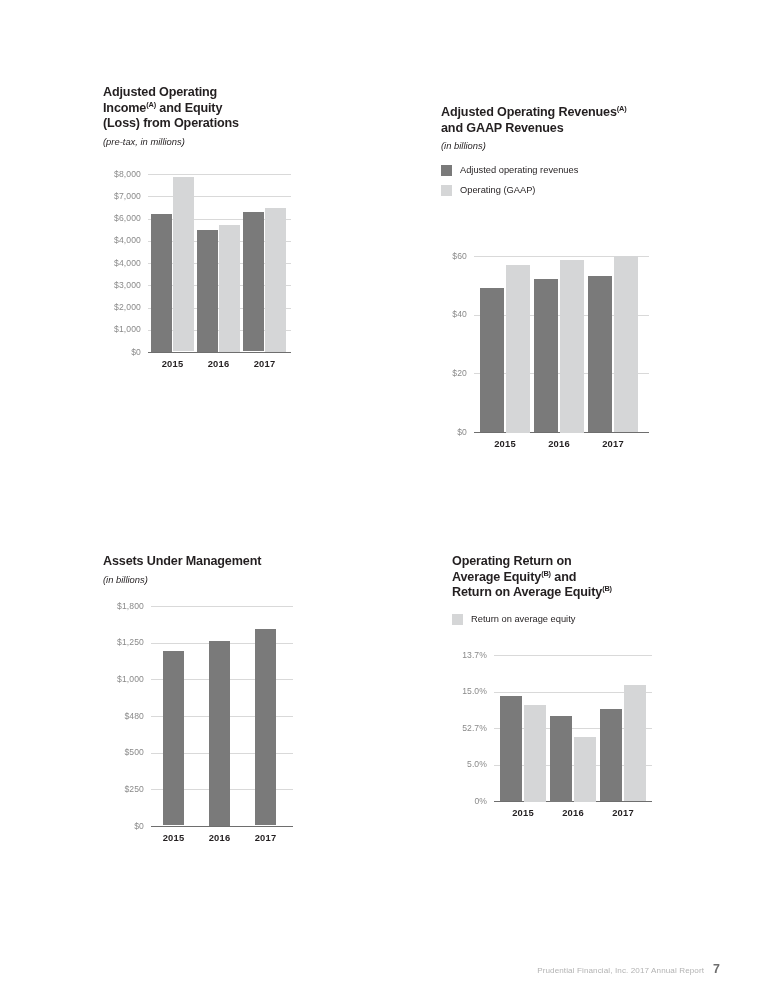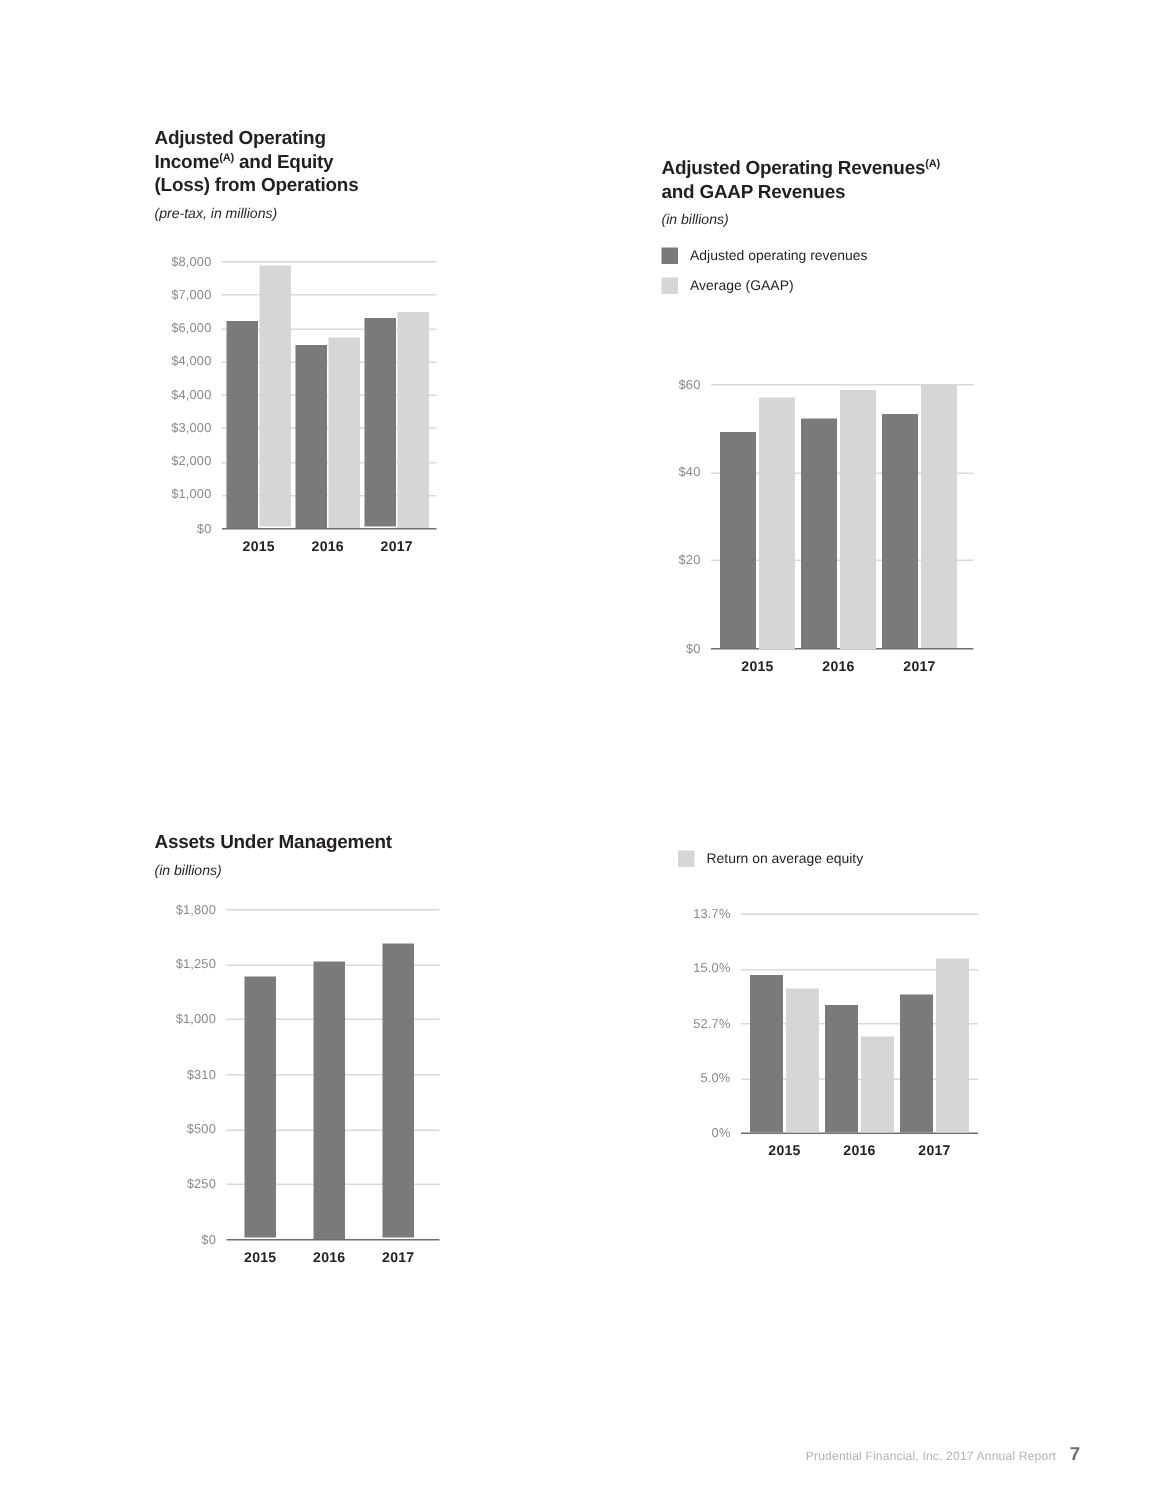--- a/index.html
+++ b/index.html
@@ -180,21 +180,21 @@
       <span>and GAAP Revenues</span>
     </h2>
     <p class="chart-subtitle">(in billions)</p>
     <div class="legend">
       <div class="legend-row">
         <span class="legend-swatch" style="background: rgb(122, 122, 122);"></span>
         <span class="legend-label">Adjusted operating revenues</span>
       </div>
       <div class="legend-row">
         <span class="legend-swatch" style="background: rgb(213, 214, 215);"></span>
-        <span class="legend-label">Average (GAAP)</span>
+        <span class="legend-label">Operating (GAAP)</span>
       </div>
     </div>
     <div class="plot" id="plot-revenues" style="width: 208px; height: 196px; margin-top: 60px;">
         <div class="axis-baseline" style="left: 33px; top: 176px; width: 175px;"></div>
         <div class="ytick" style="left: 0px; width: 26px; top: 171px;">$0</div>
         <div class="gridline" style="left: 33px; top: 117px; width: 175px;"></div>
         <div class="ytick" style="left: 0px; width: 26px; top: 112px;">$20</div>
         <div class="gridline" style="left: 33px; top: 59px; width: 175px;"></div>
         <div class="ytick" style="left: 0px; width: 26px; top: 53px;">$40</div>
         <div class="gridline" style="left: 33px; top: 0px; width: 175px;"></div>
@@ -217,37 +217,42 @@
     </h2>
     <p class="chart-subtitle">(in billions)</p>
     <div class="plot" id="plot-aum" style="width: 190px; height: 240px; margin-top: 20px;">
         <div class="axis-baseline" style="left: 48px; top: 220px; width: 142px;"></div>
         <div class="ytick" style="left: 0px; width: 41px; top: 215px;">$0</div>
         <div class="gridline" style="left: 48px; top: 183px; width: 142px;"></div>
         <div class="ytick" style="left: 0px; width: 41px; top: 178px;">$250</div>
         <div class="gridline" style="left: 48px; top: 147px; width: 142px;"></div>
         <div class="ytick" style="left: 0px; width: 41px; top: 141px;">$500</div>
         <div class="gridline" style="left: 48px; top: 110px; width: 142px;"></div>
-        <div class="ytick" style="left: 0px; width: 41px; top: 105px;">$310</div>
+        <div class="ytick" style="left: 0px; width: 41px; top: 105px;">$480</div>
         <div class="gridline" style="left: 48px; top: 73px; width: 142px;"></div>
         <div class="ytick" style="left: 0px; width: 41px; top: 68px;">$1,000</div>
         <div class="gridline" style="left: 48px; top: 37px; width: 142px;"></div>
         <div class="ytick" style="left: 0px; width: 41px; top: 31px;">$1,250</div>
         <div class="gridline" style="left: 48px; top: 0px; width: 142px;"></div>
         <div class="ytick" style="left: 0px; width: 41px; top: -5px;">$1,800</div>
         <div class="bar dark" title="Assets under management 2015: 1190" style="background: rgb(122, 122, 122); width: 21px; height: 174.533px; left: 60px; bottom: 20px; top: 45px; position: absolute;"></div>
         <div class="xlabel" style="left: 46.5px; width: 48px; top: 226px;">2015</div>
         <div class="bar dark" title="Assets under management 2016: 1262" style="background: rgb(122, 122, 122); width: 21px; height: 185.093px; left: 106px; bottom: 20px; top: 35px; position: absolute;"></div>
         <div class="xlabel" style="left: 92.5px; width: 48px; top: 226px;">2016</div>
         <div class="bar dark" title="Assets under management 2017: 1340" style="background: rgb(122, 122, 122); width: 21px; height: 196.533px; left: 152px; bottom: 20px; top: 23px; position: absolute;"></div>
         <div class="xlabel" style="left: 138.5px; width: 48px; top: 226px;">2017</div>
       </div>
   </section>
 
   <section class="panel" id="panel-roe">
+    <h2 class="chart-title">
+      <span>Operating Return on</span><br>
+      <span>Average Equity</span><sup>(B)</sup><span> and</span><br>
+      <span>Return on Average Equity</span><sup>(B)</sup>
+    </h2>
     <div class="legend">
       <div class="legend-row">
         <span class="legend-swatch" style="background: rgb(213, 214, 215);"></span>
         <span class="legend-label">Return on average equity</span>
       </div>
     </div>
     <div class="plot" id="plot-roe" style="width: 200px; height: 166px; margin-top: 30px;">
         <div class="axis-baseline" style="left: 42px; top: 146px; width: 158px;"></div>
         <div class="ytick" style="left: 0px; width: 35px; top: 141px;">0%</div>
         <div class="gridline" style="left: 42px; top: 110px; width: 158px;"></div>

